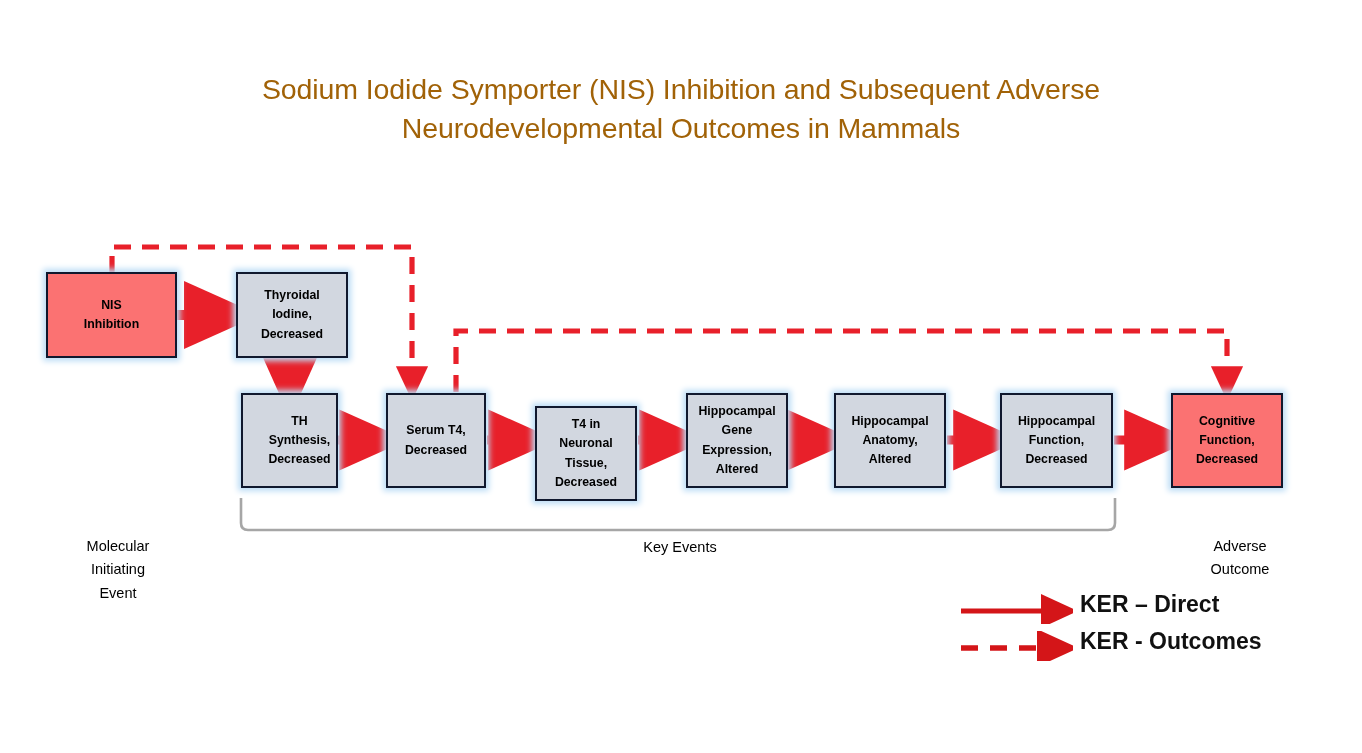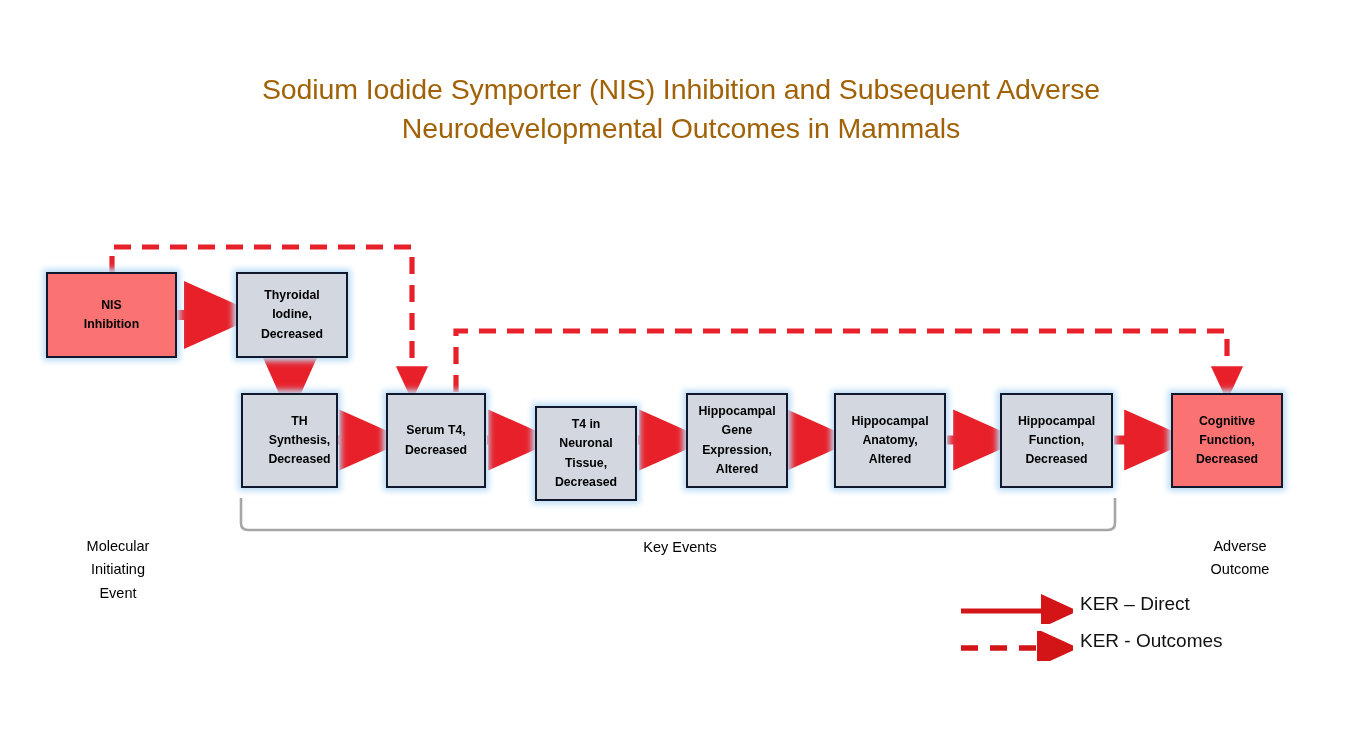--- a/index.html
+++ b/index.html
@@ -42,21 +42,21 @@
   }
   .stage-lbl.mie{left:48px;top:535px;width:140px;}
   .stage-lbl.ao{left:1160px;top:535px;width:160px;}
   .stage-lbl.ke{left:560px;top:535px;width:240px;}
 
   
   .legend{position:absolute;left:955px;top:592px;width:330px;height:80px;}
   .legend-row{position:relative;height:37px;}
   .legend-txt{
     position:absolute;left:125px;top:-3px;
-    font-size:19px;line-height:30px;color:#111;font-weight:400;
+    font-size:23px;line-height:30px;color:#111;font-weight:700;
     white-space:nowrap;
   }
 </style>
 </head>
 <body>
 
 <div id="stage">
 
   <div class="title">Sodium Iodide Symporter (NIS) Inhibition and Subsequent Adverse Neurodevelopmental Outcomes in Mammals</div>
 

